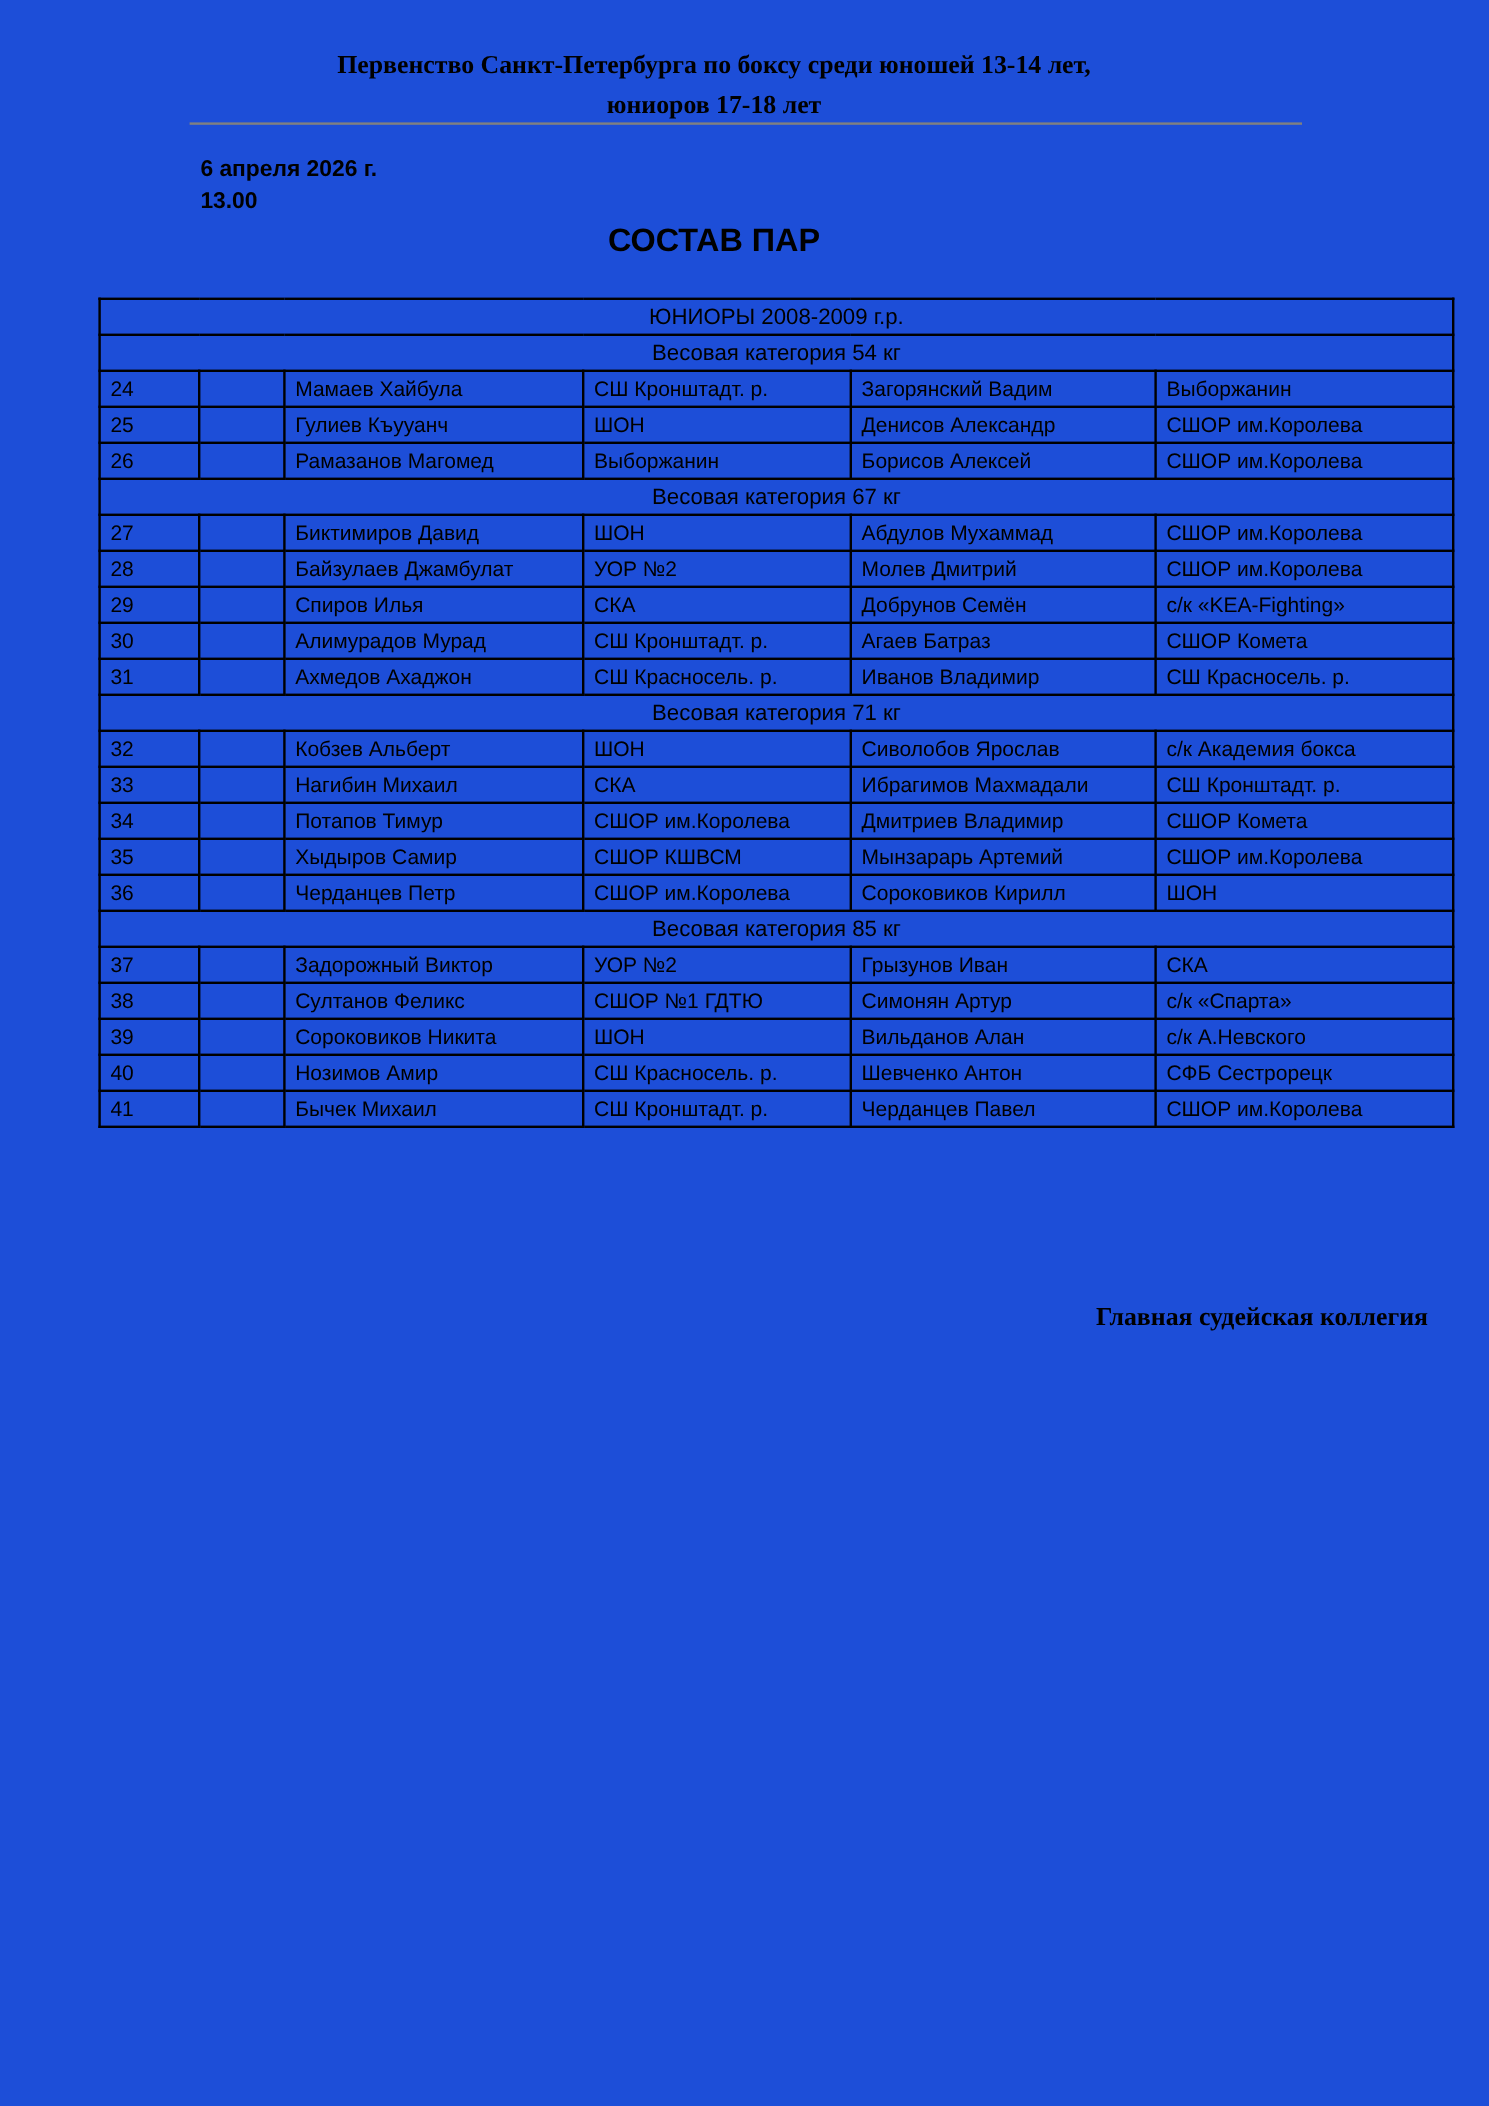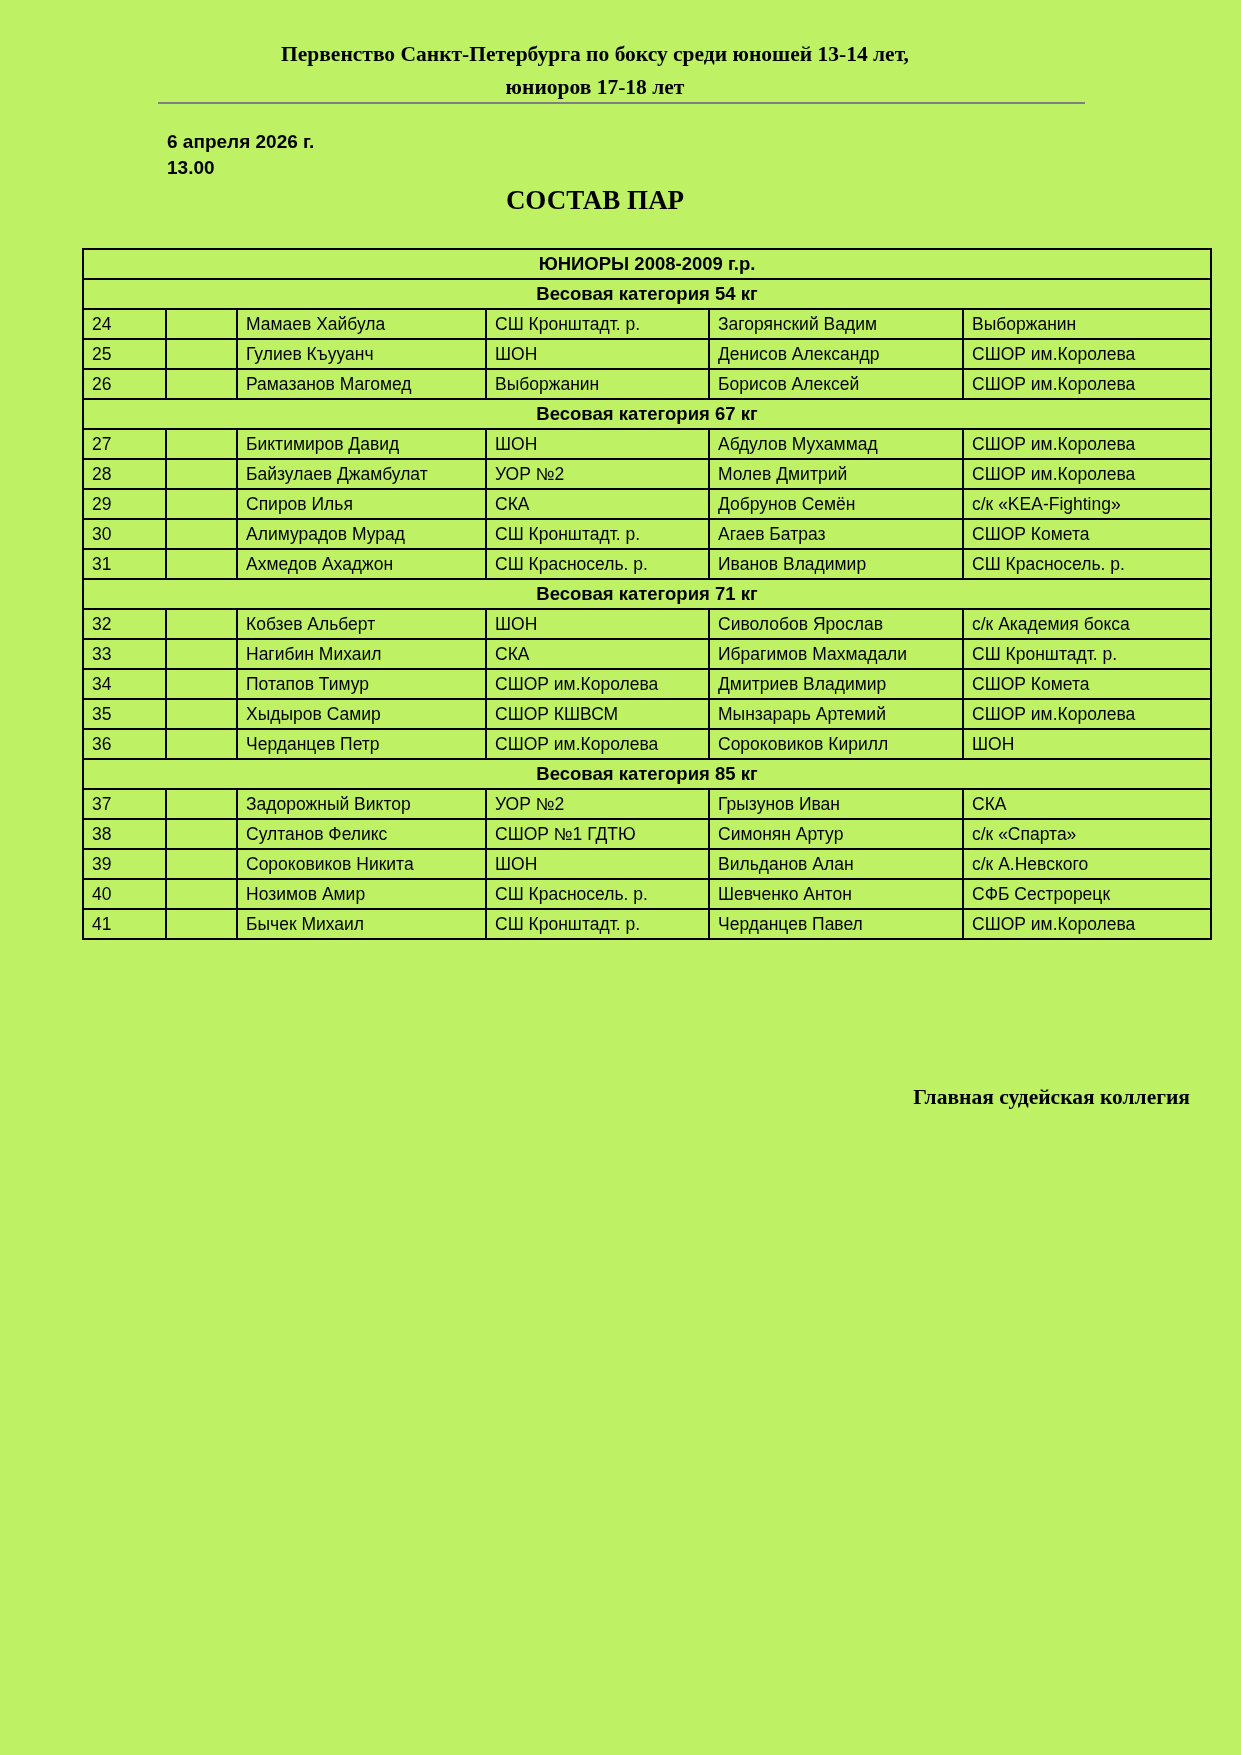--- a/index.html
+++ b/index.html
@@ -1,21 +1,21 @@
 <!DOCTYPE html>
 <html lang="ru"><head>
 <meta charset="utf-8">
 <style>
   html, body { margin: 0; padding: 0; background: #e8e8e8; }
   .page {
     position: relative;
     width: 1241px;
     height: 1755px;
     margin: 0 auto;
-    background: #bef264;
+    background: #1d4ed8;
     color: #000000;
     overflow: hidden;
   }
   
   .doc-title {
     position: absolute;
     top: 38px; left: 0; width: 1190px;
     text-align: center;
     font-family: "Liberation Serif", "DejaVu Serif", serif;
     font-weight: bold;
@@ -41,21 +41,21 @@
     top: 129px; left: 167px;
     font-family: Liberation Sans, sans-serif;
     font-weight: bold;
     font-size: 19px;
     line-height: 26px;
   }
   .pairs-heading {
     position: absolute;
     top: 185px; left: 0; width: 1190px;
     text-align: center;
-    font-family: Liberation Serif, serif;
+    font-family: Liberation Sans, sans-serif;
     font-weight: bold;
     font-size: 27px;
   }
   
   table.pairs {
     position: absolute;
     top: 248px; left: 82px;
     width: 1128px;
     border-collapse: collapse;
     table-layout: fixed;
@@ -66,21 +66,21 @@
   table.pairs td {
     border: 2px solid #000000;
     height: 28px;
     padding: 0 8px;
     vertical-align: middle;
     white-space: nowrap;
     overflow: hidden;
   }
   td.group-title, td.category-title {
     text-align: center;
-    font-weight: bold;
+    font-weight: normal;
     font-size: 18.5px;
   }
   td.cell-num { padding-left: 16px; }
   
   .footer-judges {
     position: absolute;
     top: 1085px; left: 0; width: 1190px;
     text-align: right;
     font-family: "Liberation Serif", "DejaVu Serif", serif;
     font-weight: bold;

